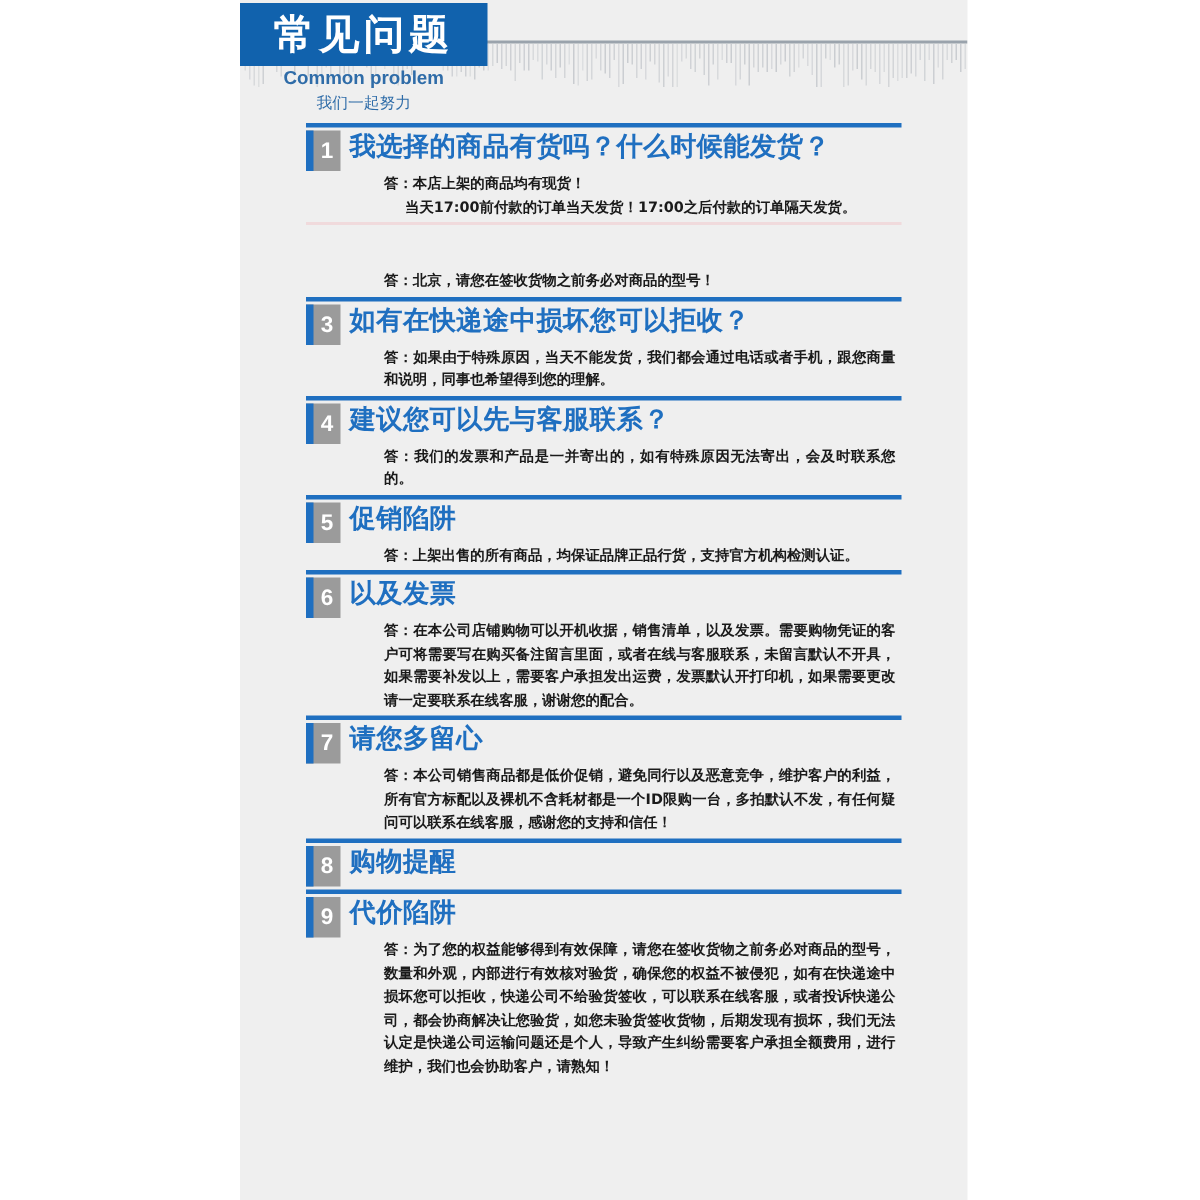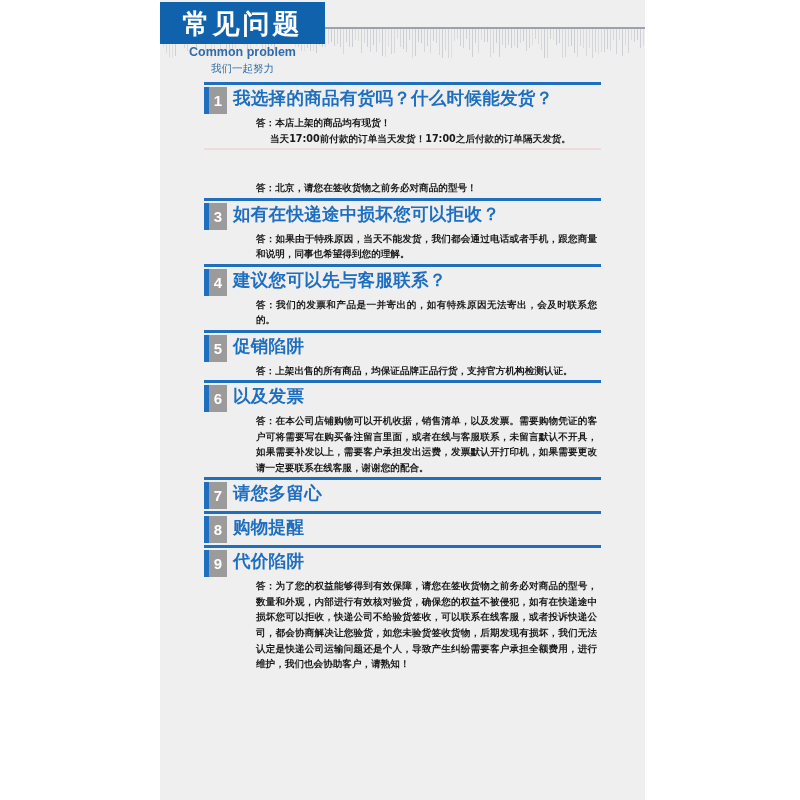--- a/index.html
+++ b/index.html
@@ -447,20 +447,23 @@
         <div class="answer">
           <span class="ans-line"><span class="ans-label">答：</span><span class="ans-body">在本公司店铺购物可以开机收据，销售清单，以及发票。需要购物凭证的客户可将需要写在购买备注留言里面，或者在线与客服联系，未留言默认不开具，如果需要补发以上，需要客户承担发出运费，发票默认开打印机，如果需要更改请一定要联系在线客服，谢谢您的配合。</span></span>
         </div>
       </div>
       <div class="faq-item">
         <div class="rule-top"></div>
         <div class="qrow">
           <div class="badge">7</div>
           <div class="question">请您多留心</div>
         </div>
+        <div class="answer">
+          <span class="ans-line"><span class="ans-label">答：</span><span class="ans-body">本公司销售商品都是低价促销，避免同行以及恶意竞争，维护客户的利益，所有官方标配以及裸机不含耗材都是一个ID限购一台，多拍默认不发，有任何疑问可以联系在线客服，感谢您的支持和信任！</span></span>
+        </div>
       </div>
       <div class="faq-item">
         <div class="rule-top"></div>
         <div class="qrow">
           <div class="badge">8</div>
           <div class="question">购物提醒</div>
         </div>
       </div>
       <div class="faq-item">
         <div class="rule-top"></div>

